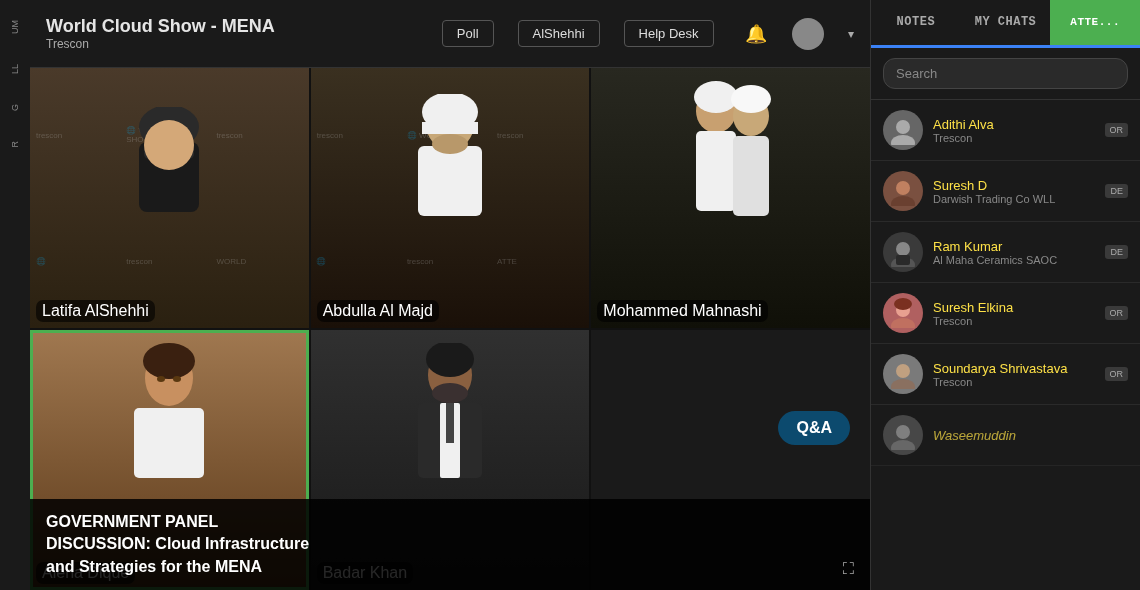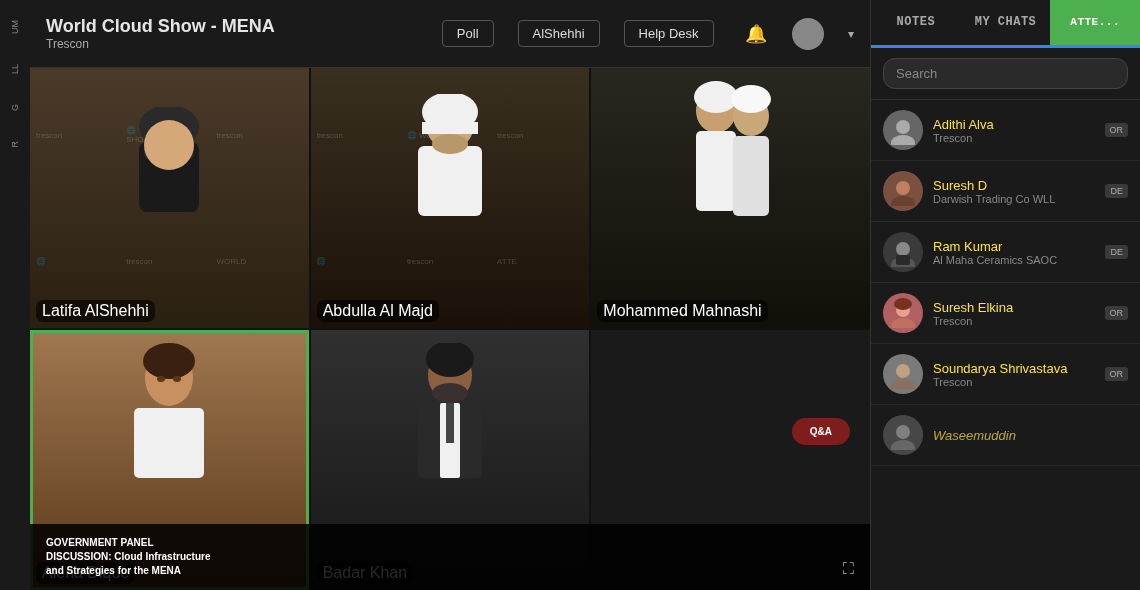--- a/index.html
+++ b/index.html
@@ -127,43 +127,43 @@
       background: rgba(0,0,0,0.6);
       padding: 2px 6px;
       border-radius: 7px;
     }
 
     
     .qa-btn {
       position: absolute;
       bottom: 20px;
       right: 20px;
-      background: #7f1d1d;
+      background: #0c4a6e;
       color: #fff;
       border: none;
       border-radius: 20px;
       padding: 8px 18px;
-      font-size: 10px;
+      font-size: 16px;
       font-weight: bold;
       cursor: pointer;
       z-index: 10;
     }
 
     
     .bottom-info {
       background: rgba(0,0,0,0.85);
       padding: 12px 16px;
       position: absolute;
       bottom: 0;
       left: 0;
       right: 0;
     }
     .bottom-info-title {
       color: #fff;
-      font-size: 10px;
+      font-size: 16px;
       font-weight: bold;
       line-height: 1.4;
     }
     .expand-icon {
       position: absolute;
       bottom: 12px;
       right: 16px;
       color: #aaa;
       font-size: 16px;
       cursor: pointer;

